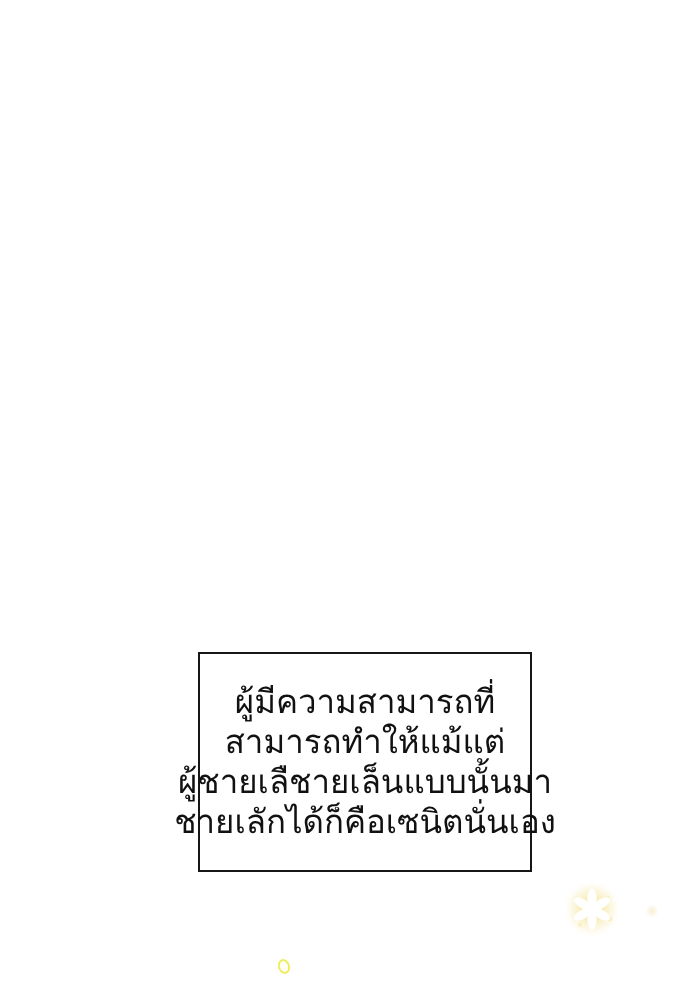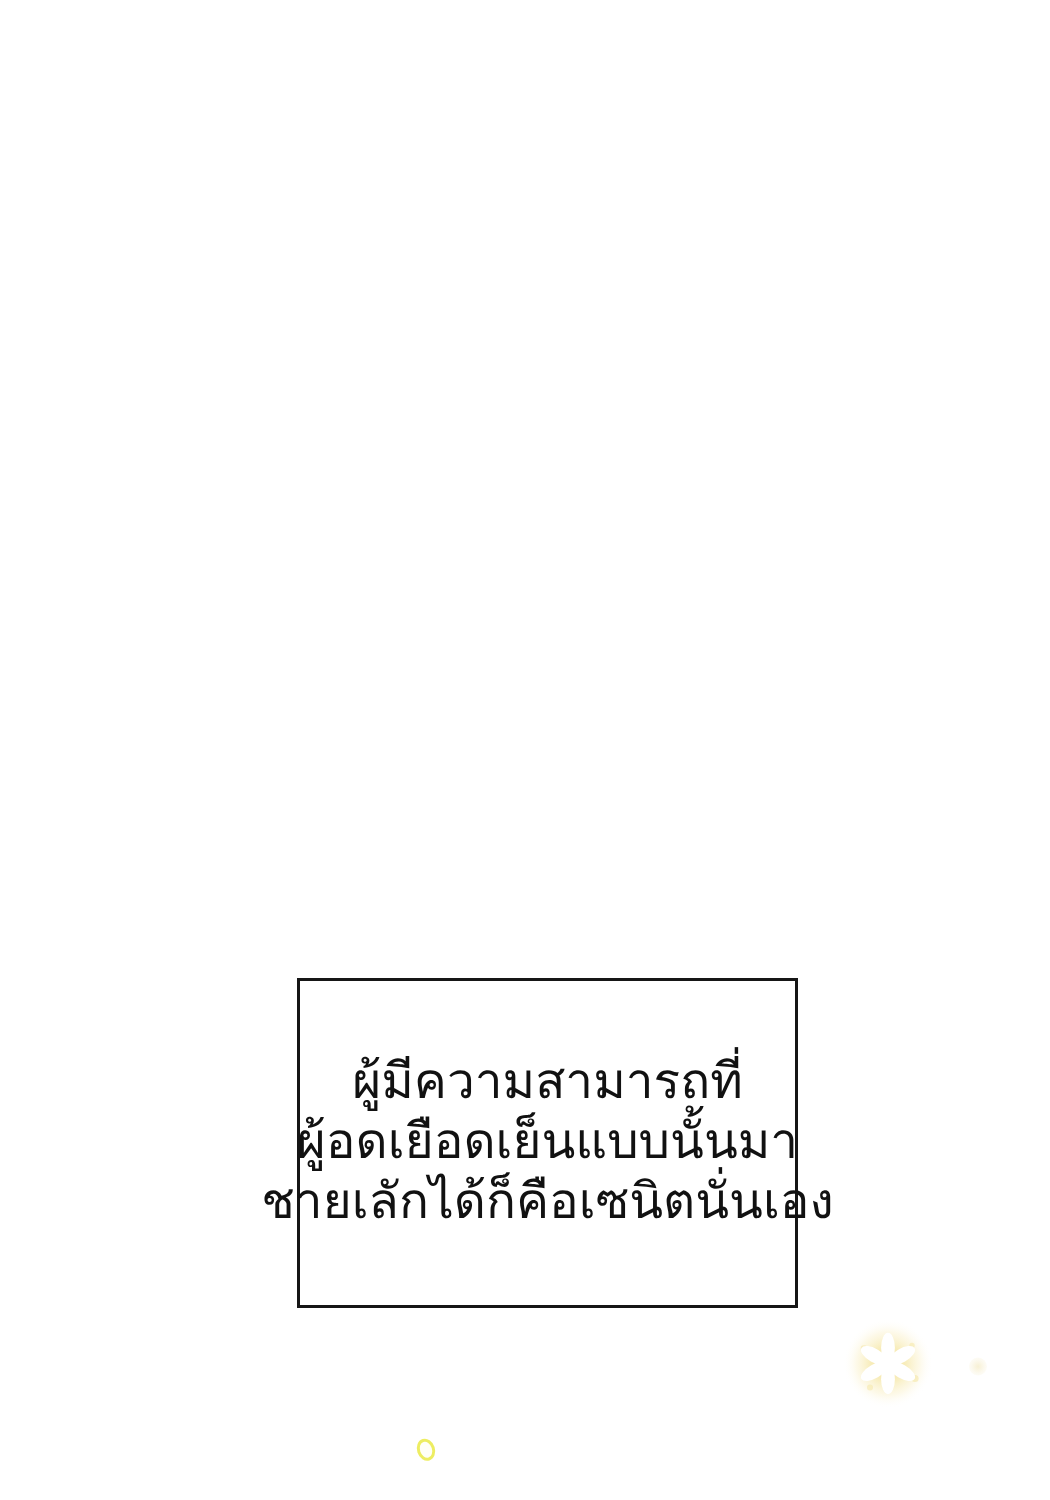--- a/index.html
+++ b/index.html
@@ -65,21 +65,22 @@
     background: radial-gradient(circle, rgba(246,238,205,0.85) 0%, rgba(248,242,218,0.4) 55%, rgba(255,255,255,0) 100%);
   }
 </style>
 </head>
 <body>
 
 <div class="page">
 
   <div class="caption-box">
     <div class="caption-line">ผู้มีความสามารถที่</div>
-    <div class="caption-line">ผู้อดเยือดเย็นแบบนั้นมา</div>
+    <div class="caption-line">สามารถทำให้แม้แต่</div>
+    <div class="caption-line">ผู้ชายเลืชายเล็นแบบนั้นมา</div>
     <div class="caption-line">ชายเลักได้ก็คือเซนิตนั่นเอง</div>
   </div>
 
   <svg class="sparkle-flower" viewBox="0 0 64 64" xmlns="http://www.w3.org/2000/svg">
     <defs>
       <radialGradient id="sparkleGlow" cx="50%" cy="50%" r="50%">
         <stop offset="0%" stop-color="#f0dc8c" stop-opacity="0.95"></stop>
         <stop offset="40%" stop-color="#f6e9ad" stop-opacity="0.8"></stop>
         <stop offset="70%" stop-color="#fbf3d2" stop-opacity="0.5"></stop>
         <stop offset="100%" stop-color="#ffffff" stop-opacity="0"></stop>

